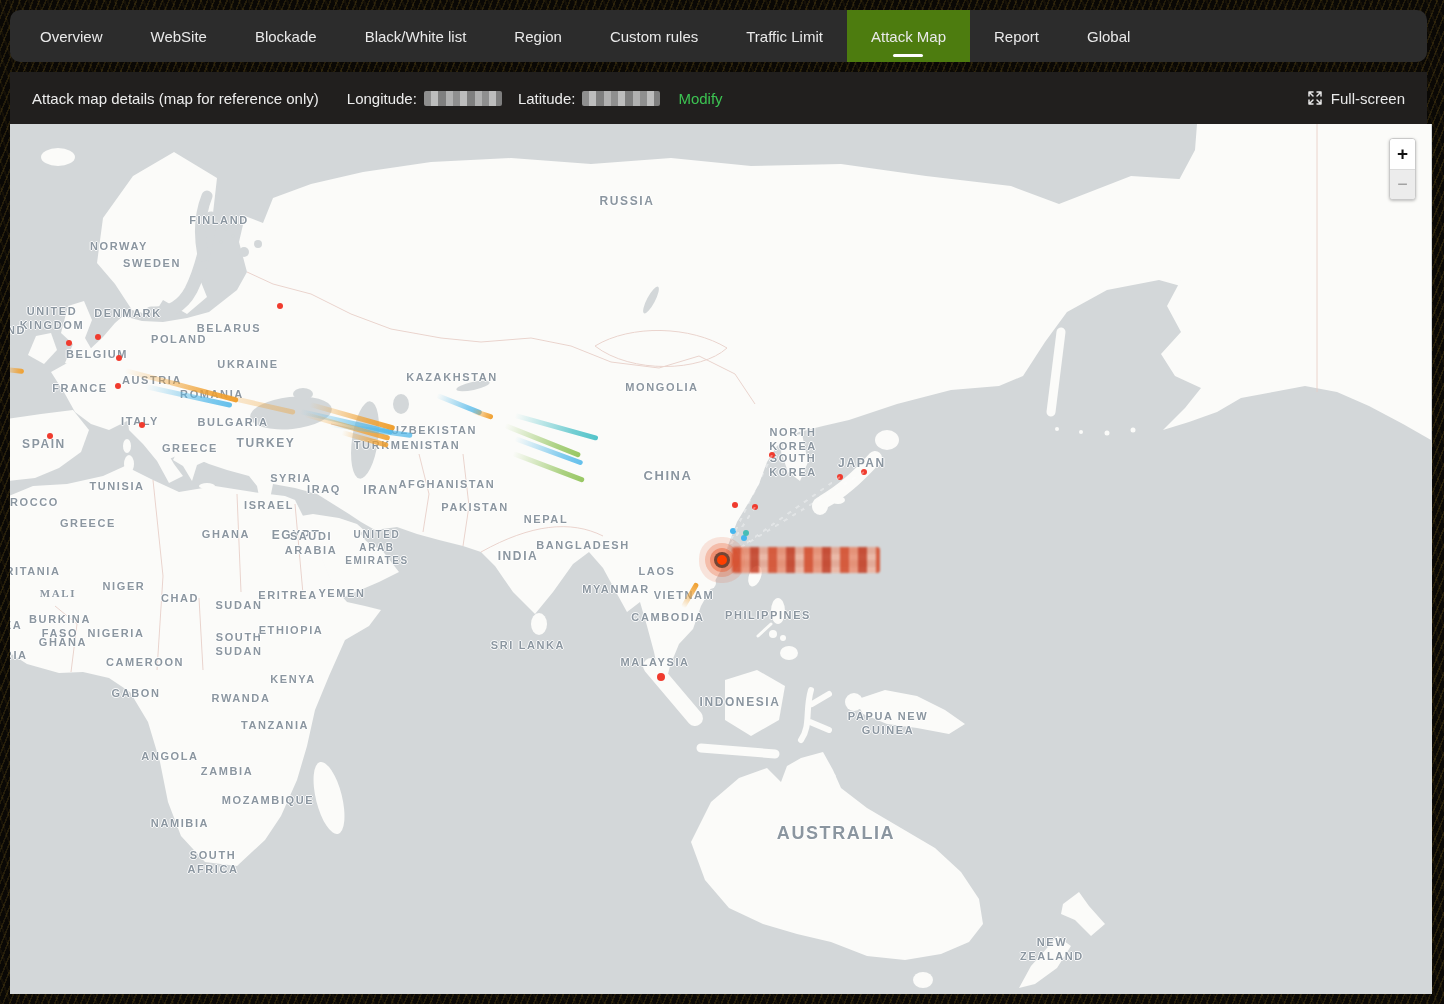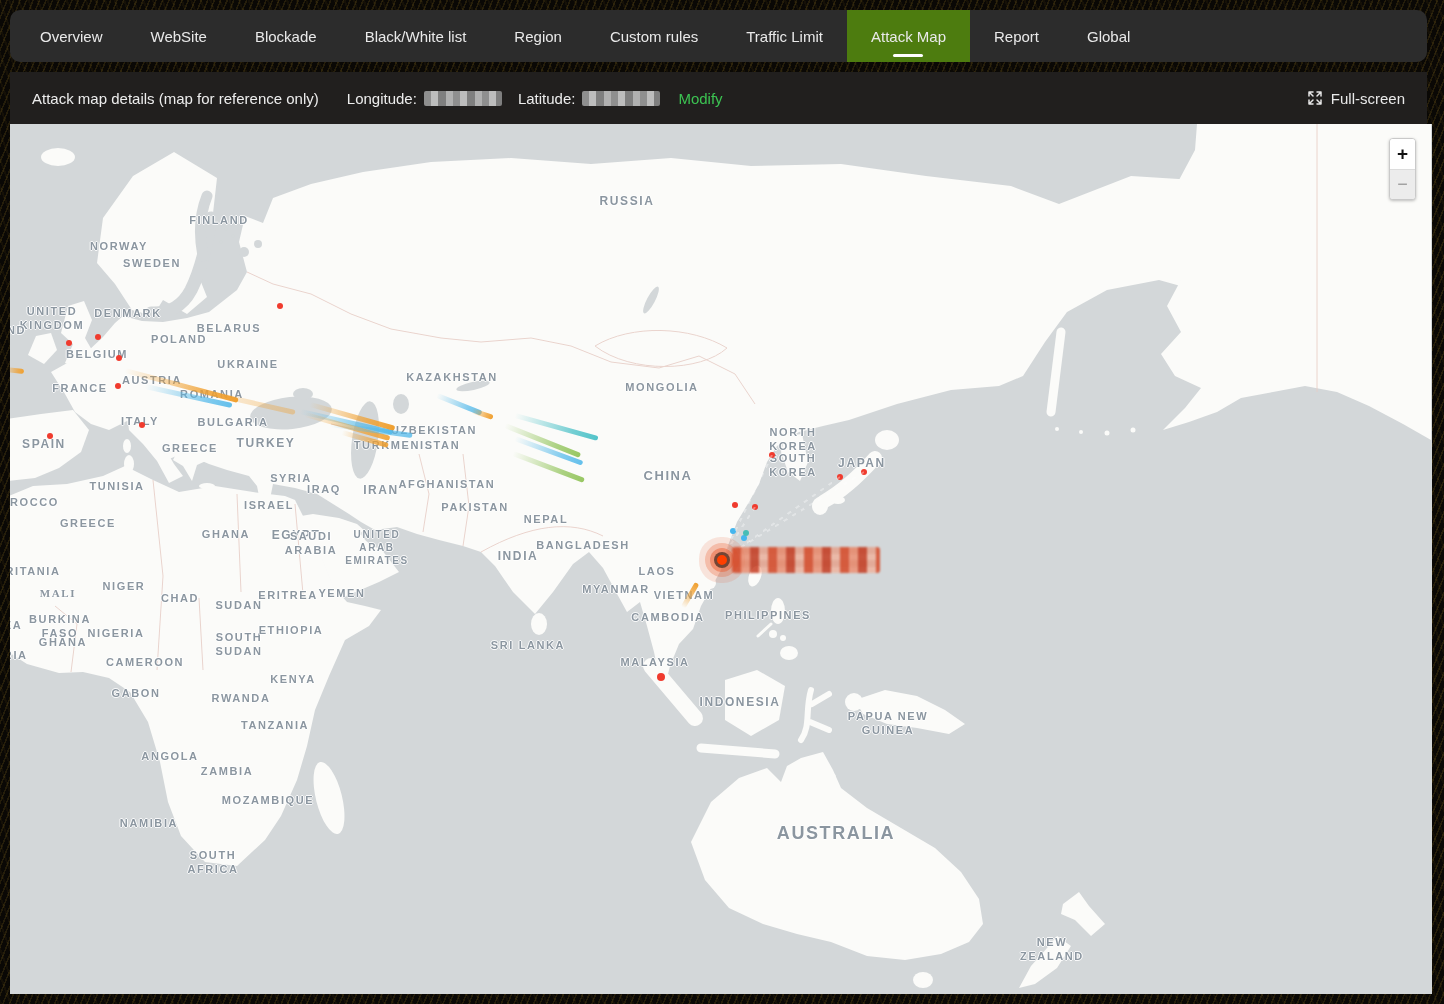--- a/index.html
+++ b/index.html
@@ -305,21 +305,21 @@
       <div class="map-label" style="left: 283px; top: 555px;">KENYA</div>
       <div class="map-label" style="left: 126px; top: 569px;">GABON</div>
       <div class="map-label" style="left: 231px; top: 574px;">RWANDA</div>
       <div class="map-label" style="left: 730px; top: 579px; font-size: 12px;">INDONESIA</div>
       <div class="map-label" style="left: 878px; top: 599px;">PAPUA NEW
 GUINEA</div>
       <div class="map-label" style="left: 265px; top: 601px;">TANZANIA</div>
       <div class="map-label" style="left: 160px; top: 632px;">ANGOLA</div>
       <div class="map-label" style="left: 217px; top: 647px;">ZAMBIA</div>
       <div class="map-label" style="left: 258px; top: 676px;">MOZAMBIQUE</div>
-      <div class="map-label" style="left: 139px; top: 699px;">NAMIBIA</div>
+      <div class="map-label" style="left: 170px; top: 699px;">NAMIBIA</div>
       <div class="map-label" style="left: 826px; top: 710px; font-size: 18px;">AUSTRALIA</div>
       <div class="map-label" style="left: 203px; top: 738px;">SOUTH
 AFRICA</div>
       <div class="map-label" style="left: 1042px; top: 825px;">NEW
 ZEALAND</div>
       <div class="dot" style="left: 270px; top: 182px; width: 6px; height: 6px; background: rgb(240, 59, 46);"></div>
       <div class="dot" style="left: 59px; top: 219px; width: 6px; height: 6px; background: rgb(240, 59, 46);"></div>
       <div class="dot" style="left: 88px; top: 213px; width: 6px; height: 6px; background: rgb(240, 59, 46);"></div>
       <div class="dot" style="left: 109px; top: 234px; width: 6px; height: 6px; background: rgb(240, 59, 46);"></div>
       <div class="dot" style="left: 108px; top: 262px; width: 6px; height: 6px; background: rgb(240, 59, 46);"></div>

